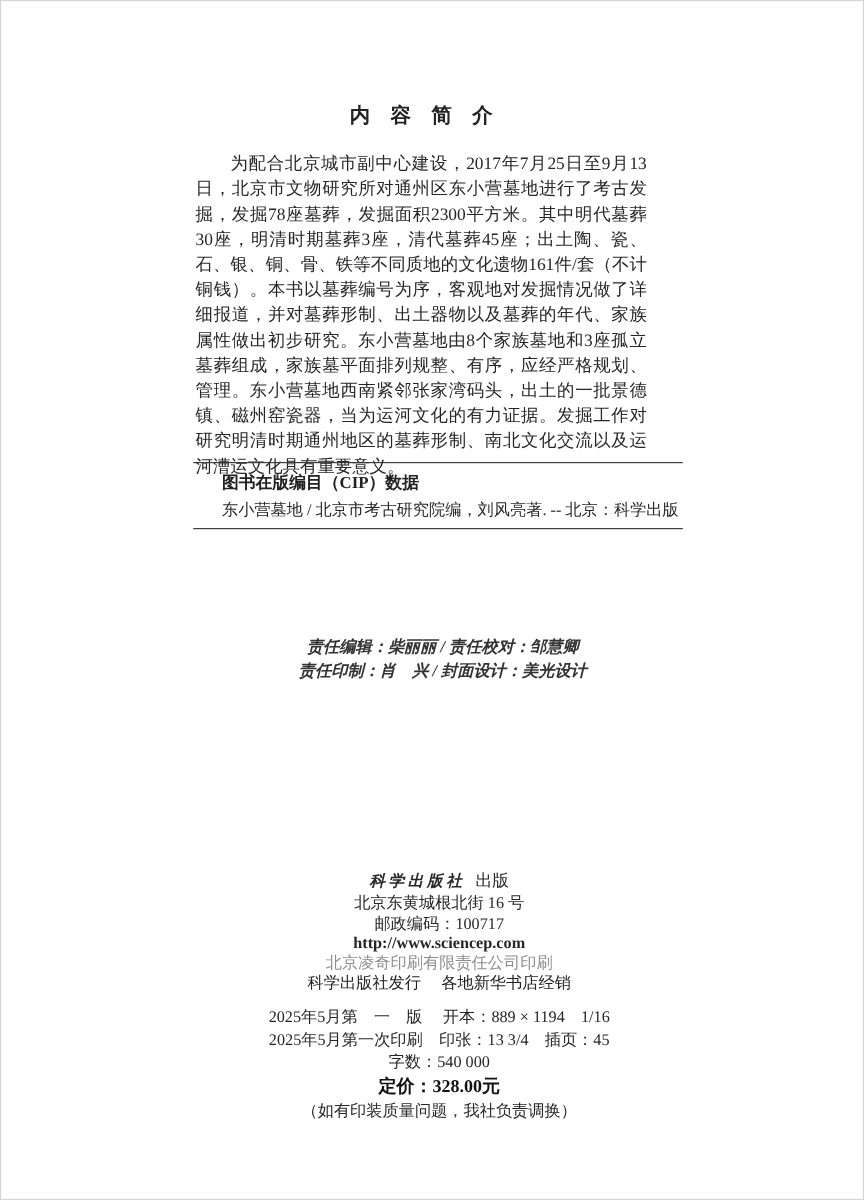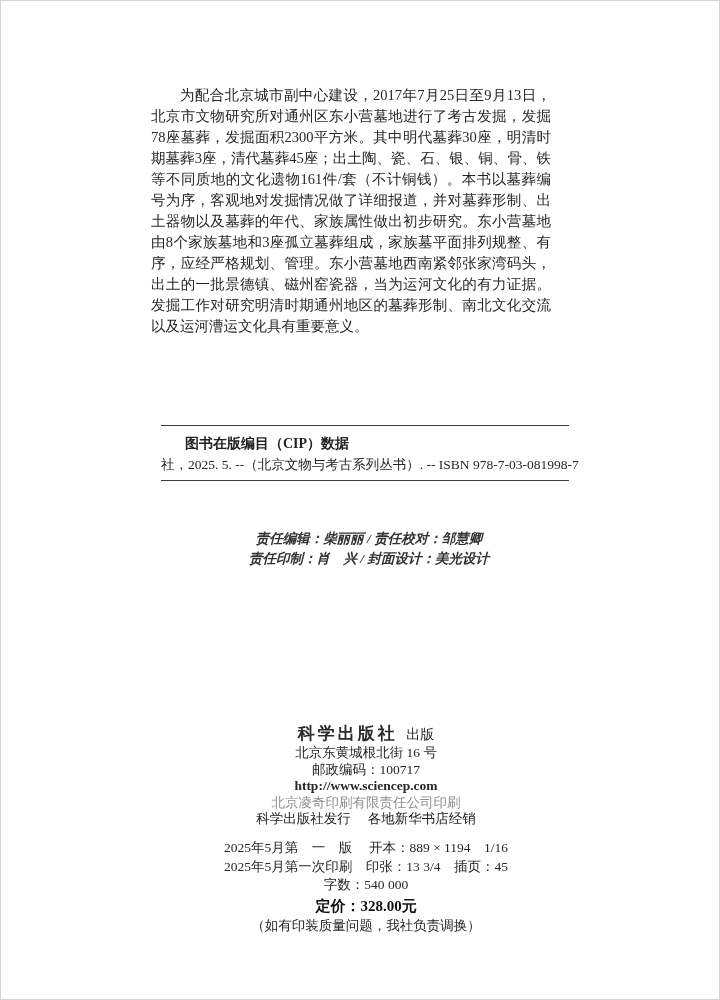--- a/index.html
+++ b/index.html
@@ -32,29 +32,29 @@
     font-size: 17px;
     line-height: 24px;
     margin: 0 0 18px 0;
     color: #222;
   }
   .intro p {
     font-size: 14.5px;
     line-height: 21px;
     text-align: justify;
     text-indent: 2em;
-    margin: 0;
+    margin: 12px;
     color: #262626;
   }
 
   
   .cip {
     position: absolute;
     left: 160px;
-    top: 424px;
+    top: 384px;
     width: 408px;
     border-top: 1.5px solid #3d3d3d;
     border-bottom: 1.5px solid #3d3d3d;
     padding: 9px 0 6px 0;
     box-sizing: border-box;
   }
   .cip-heading {
     font-weight: bold;
     font-size: 14px;
     line-height: 18px;
@@ -89,21 +89,22 @@
     left: 0;
     top: 722px;
     width: 730px;
     text-align: center;
     font-size: 13.5px;
     line-height: 16.5px;
     color: #262626;
   }
   .pub-logo-line { line-height: 21px; }
   .brush-logo {
-    font-size: 17px;
+    font-size: 13px;
+    font-style: italic;
     font-weight: bold;
     letter-spacing: 3px;
     color: #2a2a2a;
   }
   .logo-suffix {
     font-size: 14px;
     margin-left: 5px;
     margin-top: 20px;
   }
   .pub-url { font-weight: bold; }
@@ -128,26 +129,27 @@
     color: #111;
   }
   .note { margin-top: 2px; }
 </style>
 </head>
 <body>
 
 <div class="page">
 
   <div class="intro">
+    <div class="intro-title">内　容　简　介</div>
     <p>为配合北京城市副中心建设，2017年7月25日至9月13日，北京市文物研究所对通州区东小营墓地进行了考古发掘，发掘78座墓葬，发掘面积2300平方米。其中明代墓葬30座，明清时期墓葬3座，清代墓葬45座；出土陶、瓷、石、银、铜、骨、铁等不同质地的文化遗物161件/套（不计铜钱）。本书以墓葬编号为序，客观地对发掘情况做了详细报道，并对墓葬形制、出土器物以及墓葬的年代、家族属性做出初步研究。东小营墓地由8个家族墓地和3座孤立墓葬组成，家族墓平面排列规整、有序，应经严格规划、管理。东小营墓地西南紧邻张家湾码头，出土的一批景德镇、磁州窑瓷器，当为运河文化的有力证据。发掘工作对研究明清时期通州地区的墓葬形制、南北文化交流以及运河漕运文化具有重要意义。</p>
   </div>
 
   <div class="cip">
     <div class="cip-heading">图书在版编目（CIP）数据</div>
-    <div class="cip-line">社，2025. 5. --（北京文物与考古系列丛书）. -- ISBN 978-7-03-081998-7</div>
+    <div class="cip-line indent">东小营墓地 / 北京市考古研究院编，刘风亮著. --  北京：科学出版</div>
   </div>
 
   <div class="credits">
     <div>责任编辑：柴丽丽 / 责任校对：邹慧卿</div>
     <div>责任印制：肖　兴 / 封面设计：美光设计</div>
   </div>
 
   <div class="publisher">
     <div class="pub-logo-line">
       <span class="brush-logo">科学出版社</span>

